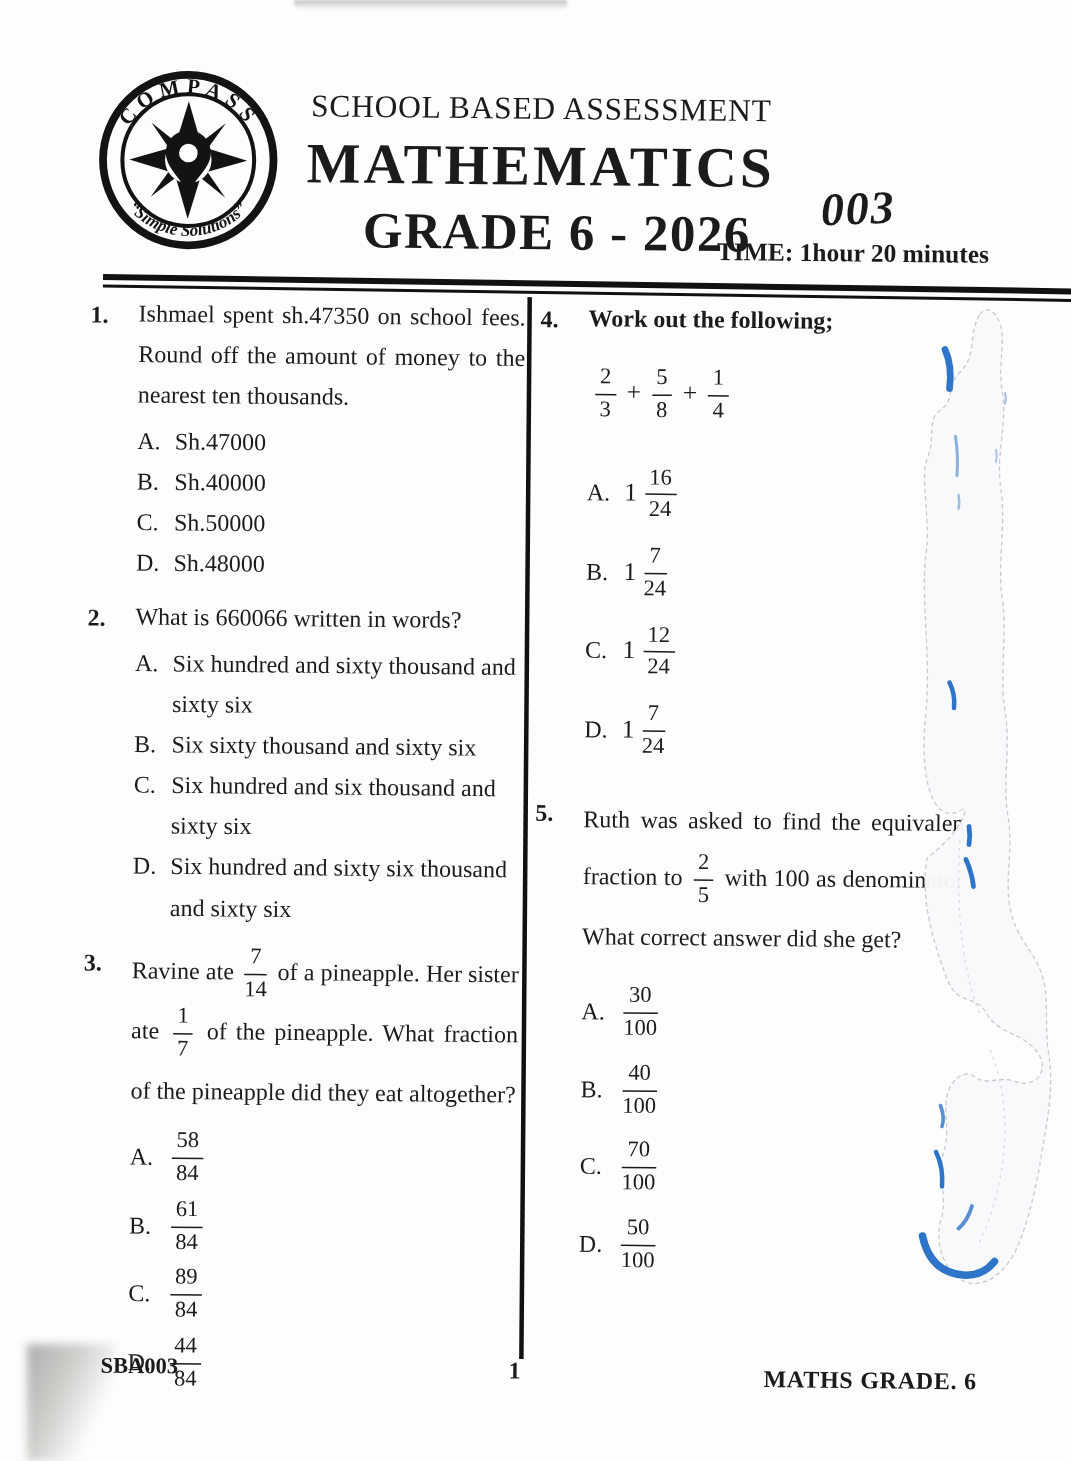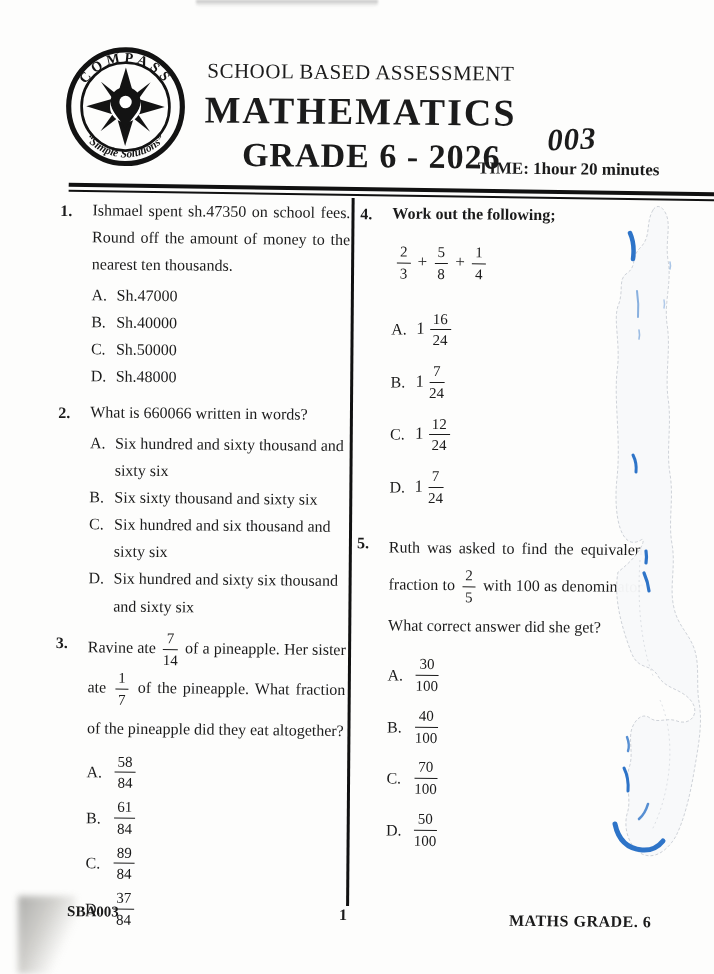--- a/index.html
+++ b/index.html
@@ -182,21 +182,21 @@
               <div class="opt opt-mid">
                 <span class="opt-label">B.</span>
                 <span class="opt-content"><span class="frac"><span class="num">61</span><span class="den">84</span></span></span>
               </div>
               <div class="opt opt-mid">
                 <span class="opt-label">C.</span>
                 <span class="opt-content"><span class="frac"><span class="num">89</span><span class="den">84</span></span></span>
               </div>
               <div class="opt opt-mid">
                 <span class="opt-label">D.</span>
-                <span class="opt-content"><span class="frac"><span class="num">37</span><span class="den">84</span></span></span>
+                <span class="opt-content"><span class="frac"><span class="num">44</span><span class="den">84</span></span></span>
               </div>
             </div>
           </div>
         </div>
       </div>
     <div class="col col-right" id="col-right">
         <div class="question">
           <div class="q-num">4.</div>
           <div class="q-body">
             <div class="q-text bold">Work out the following;</div>

